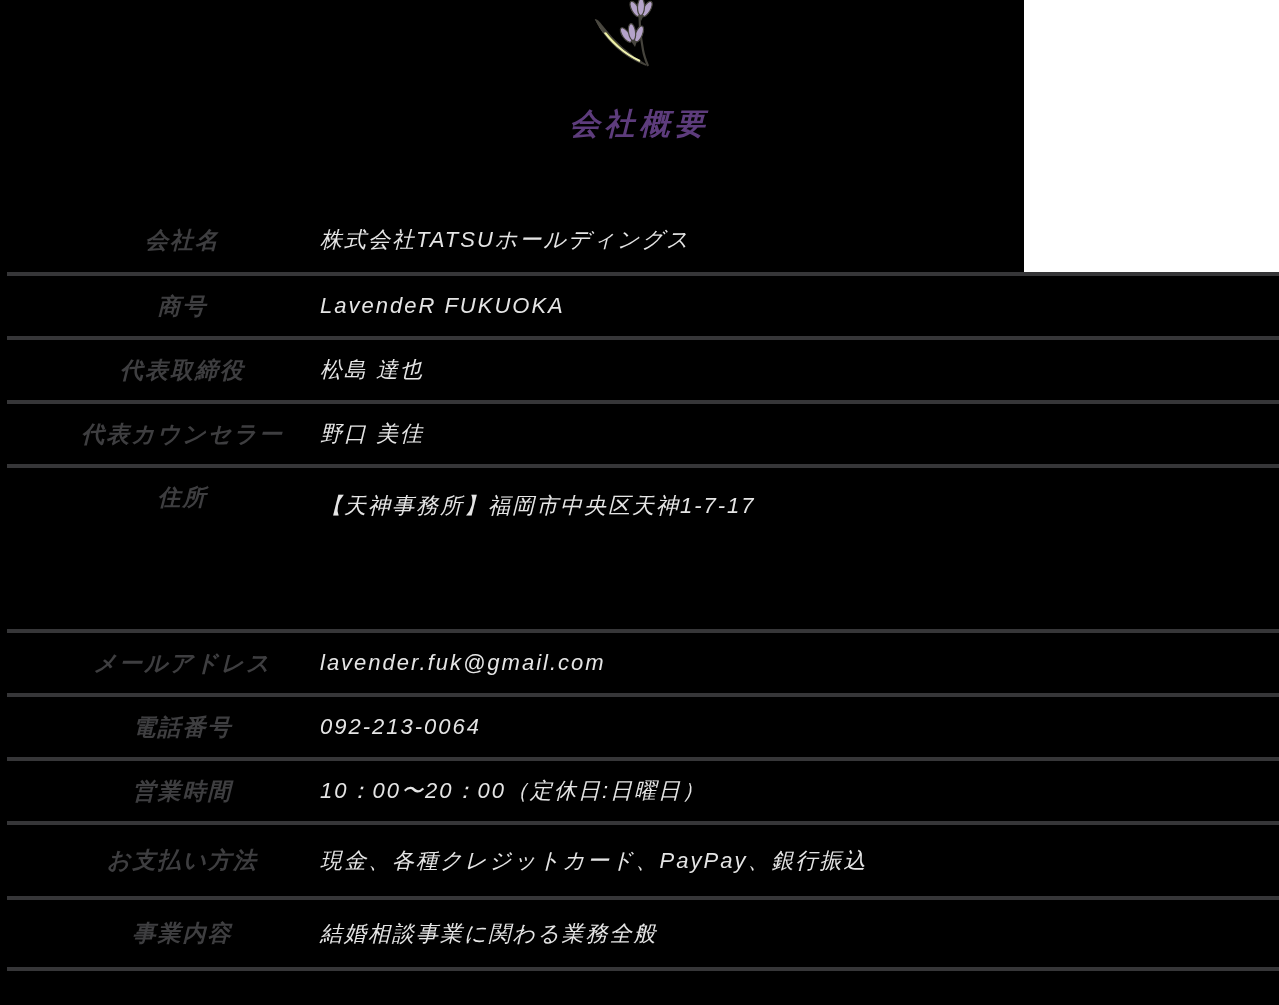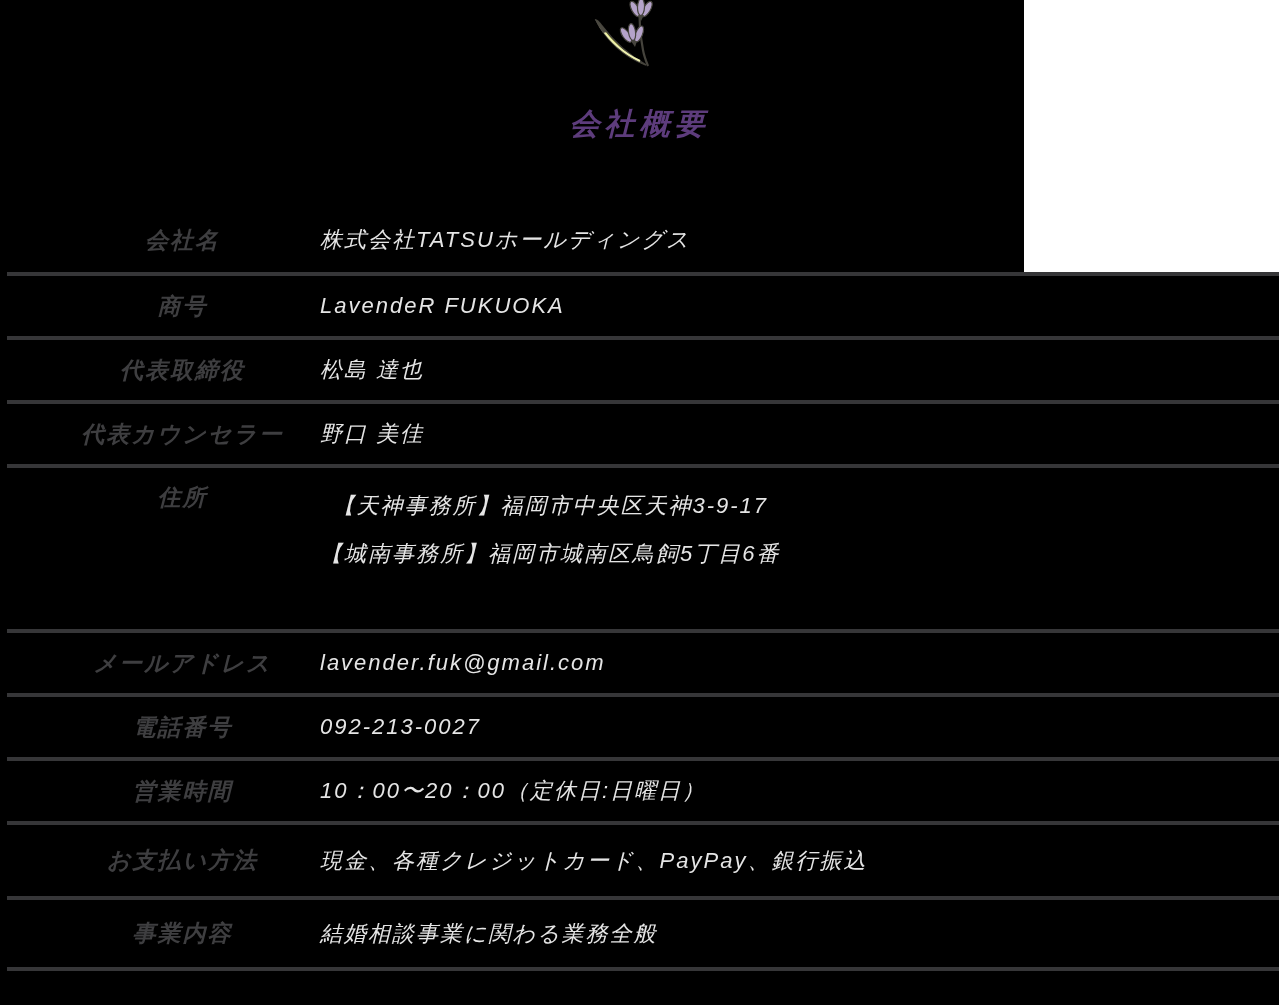--- a/index.html
+++ b/index.html
@@ -96,31 +96,30 @@
     <div class="row-label">代表取締役</div>
     <div class="row-value">松島 達也</div>
   </div>
   <div class="row">
     <div class="row-label">代表カウンセラー</div>
     <div class="row-value">野口 美佳</div>
   </div>
   <div class="row">
     <div class="row-label">住所</div>
     <div class="row-value">
-      <div>【天神事務所】福岡市中央区天神3-9-17</div>
-      <div>【城南事務所】福岡市城南区鳥飼5丁目6番</div>
+      <div>【天神事務所】福岡市中央区天神1-7-17</div>
     </div>
   </div>
   <div class="row">
     <div class="row-label">メールアドレス</div>
     <div class="row-value">lavender.fuk@gmail.com</div>
   </div>
   <div class="row">
     <div class="row-label">電話番号</div>
-    <div class="row-value">092-213-0027</div>
+    <div class="row-value">092-213-0064</div>
   </div>
   <div class="row">
     <div class="row-label">営業時間</div>
     <div class="row-value">10：00〜20：00（定休日:日曜日）</div>
   </div>
   <div class="row">
     <div class="row-label">お支払い方法</div>
     <div class="row-value">現金、各種クレジットカード、PayPay、銀行振込</div>
   </div>
   <div class="row">

